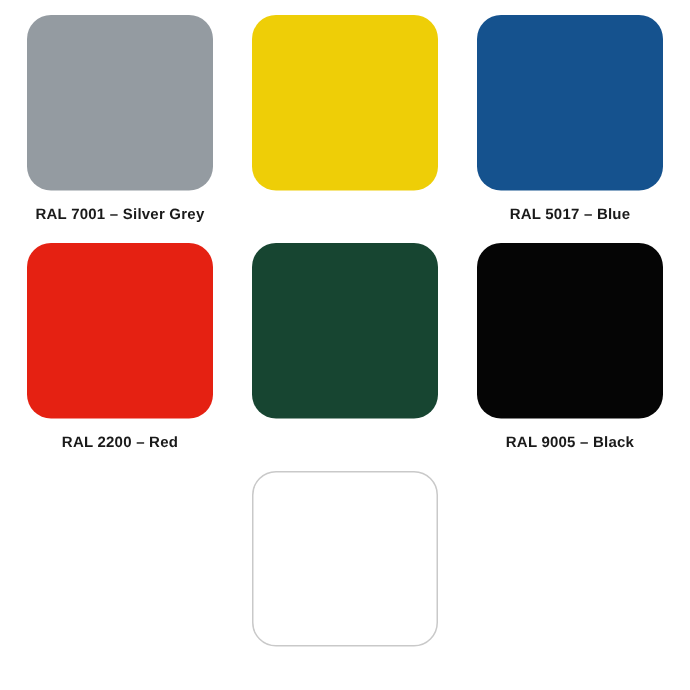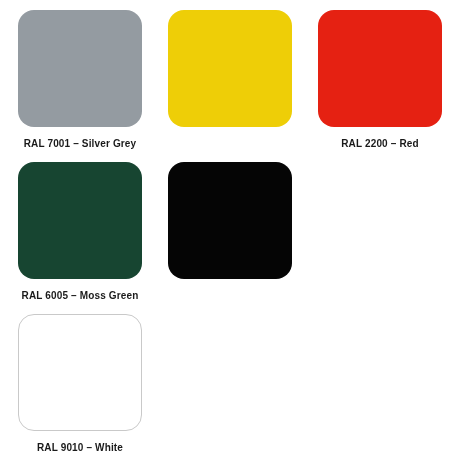--- a/index.html
+++ b/index.html
@@ -63,37 +63,40 @@
 
   <div class="swatch-cell">
     <div class="swatch-chip" style="background-color: rgb(148, 155, 161);"></div>
     <div class="swatch-label">RAL 7001 – Silver Grey</div>
   </div>
 
   <div class="swatch-cell">
     <div class="swatch-chip" style="background-color: rgb(238, 206, 7);"></div>
   </div>
 
+  <div class="swatch-cell">
+    <div class="swatch-chip" style="background-color: rgb(21, 82, 142);"></div>
+    <div class="swatch-label">RAL 5017 – Blue</div>
+  </div>
 
   <div class="swatch-cell">
     <div class="swatch-chip" style="background-color: rgb(229, 33, 18);"></div>
     <div class="swatch-label">RAL 2200 – Red</div>
   </div>
 
   <div class="swatch-cell">
     <div class="swatch-chip" style="background-color: rgb(23, 69, 49);"></div>
-    <div class="swatch-label">RAL 6005 – Moss Green</div>
   </div>
 
   <div class="swatch-cell">
     <div class="swatch-chip" style="background-color: rgb(5, 5, 5);"></div>
+    <div class="swatch-label">RAL 9005 – Black</div>
   </div>
 
   <div class="swatch-cell"></div>
 
   <div class="swatch-cell">
     <div class="swatch-chip outlined" style="background-color: rgb(255, 255, 255);"></div>
-    <div class="swatch-label">RAL 9010 – White</div>
   </div>
 
   <div class="swatch-cell"></div>
 
 </div>
 
 </body></html>

